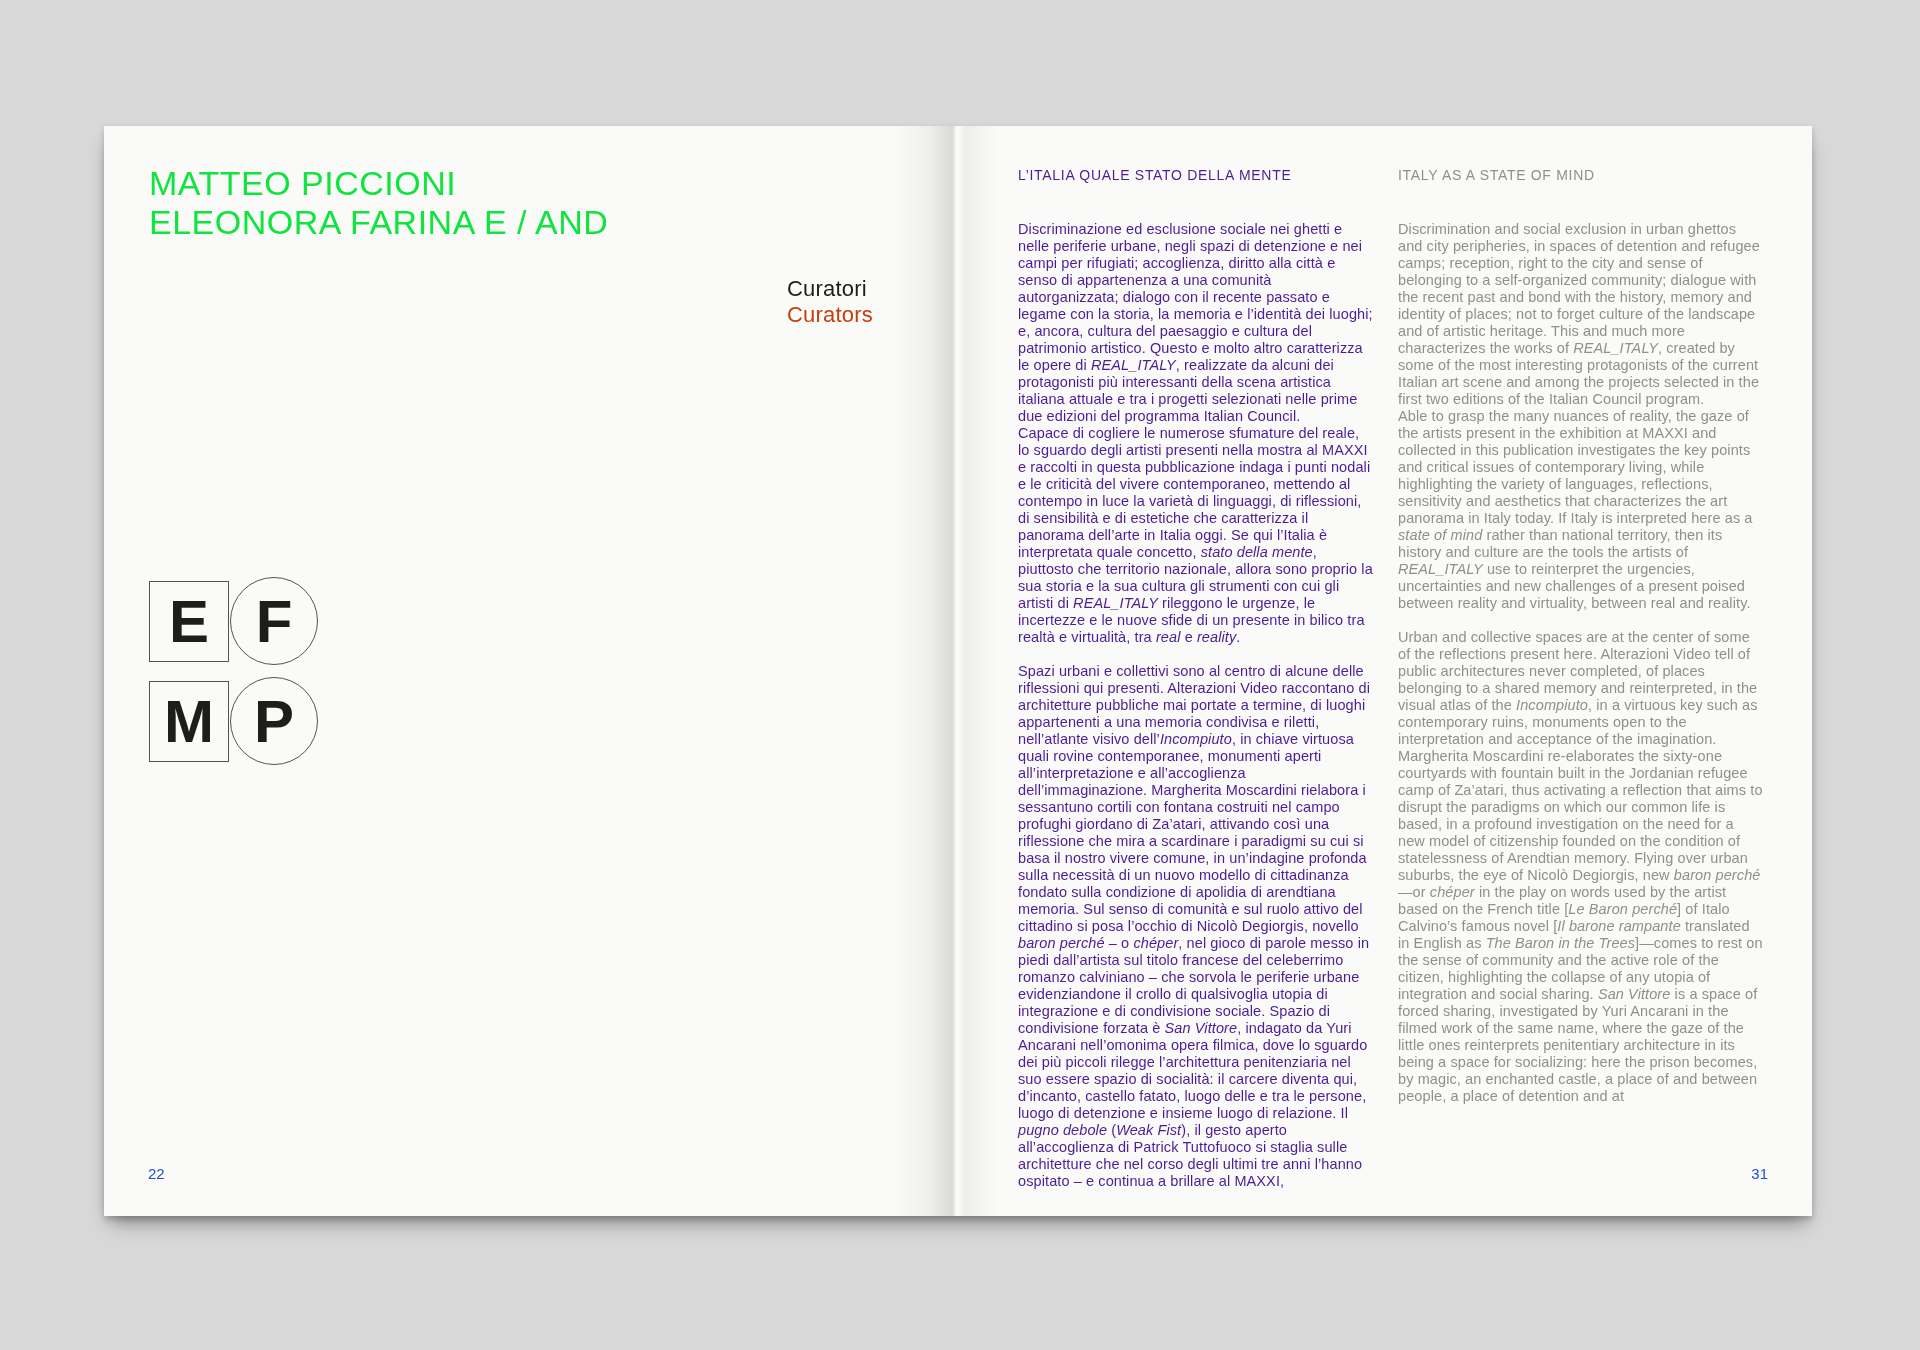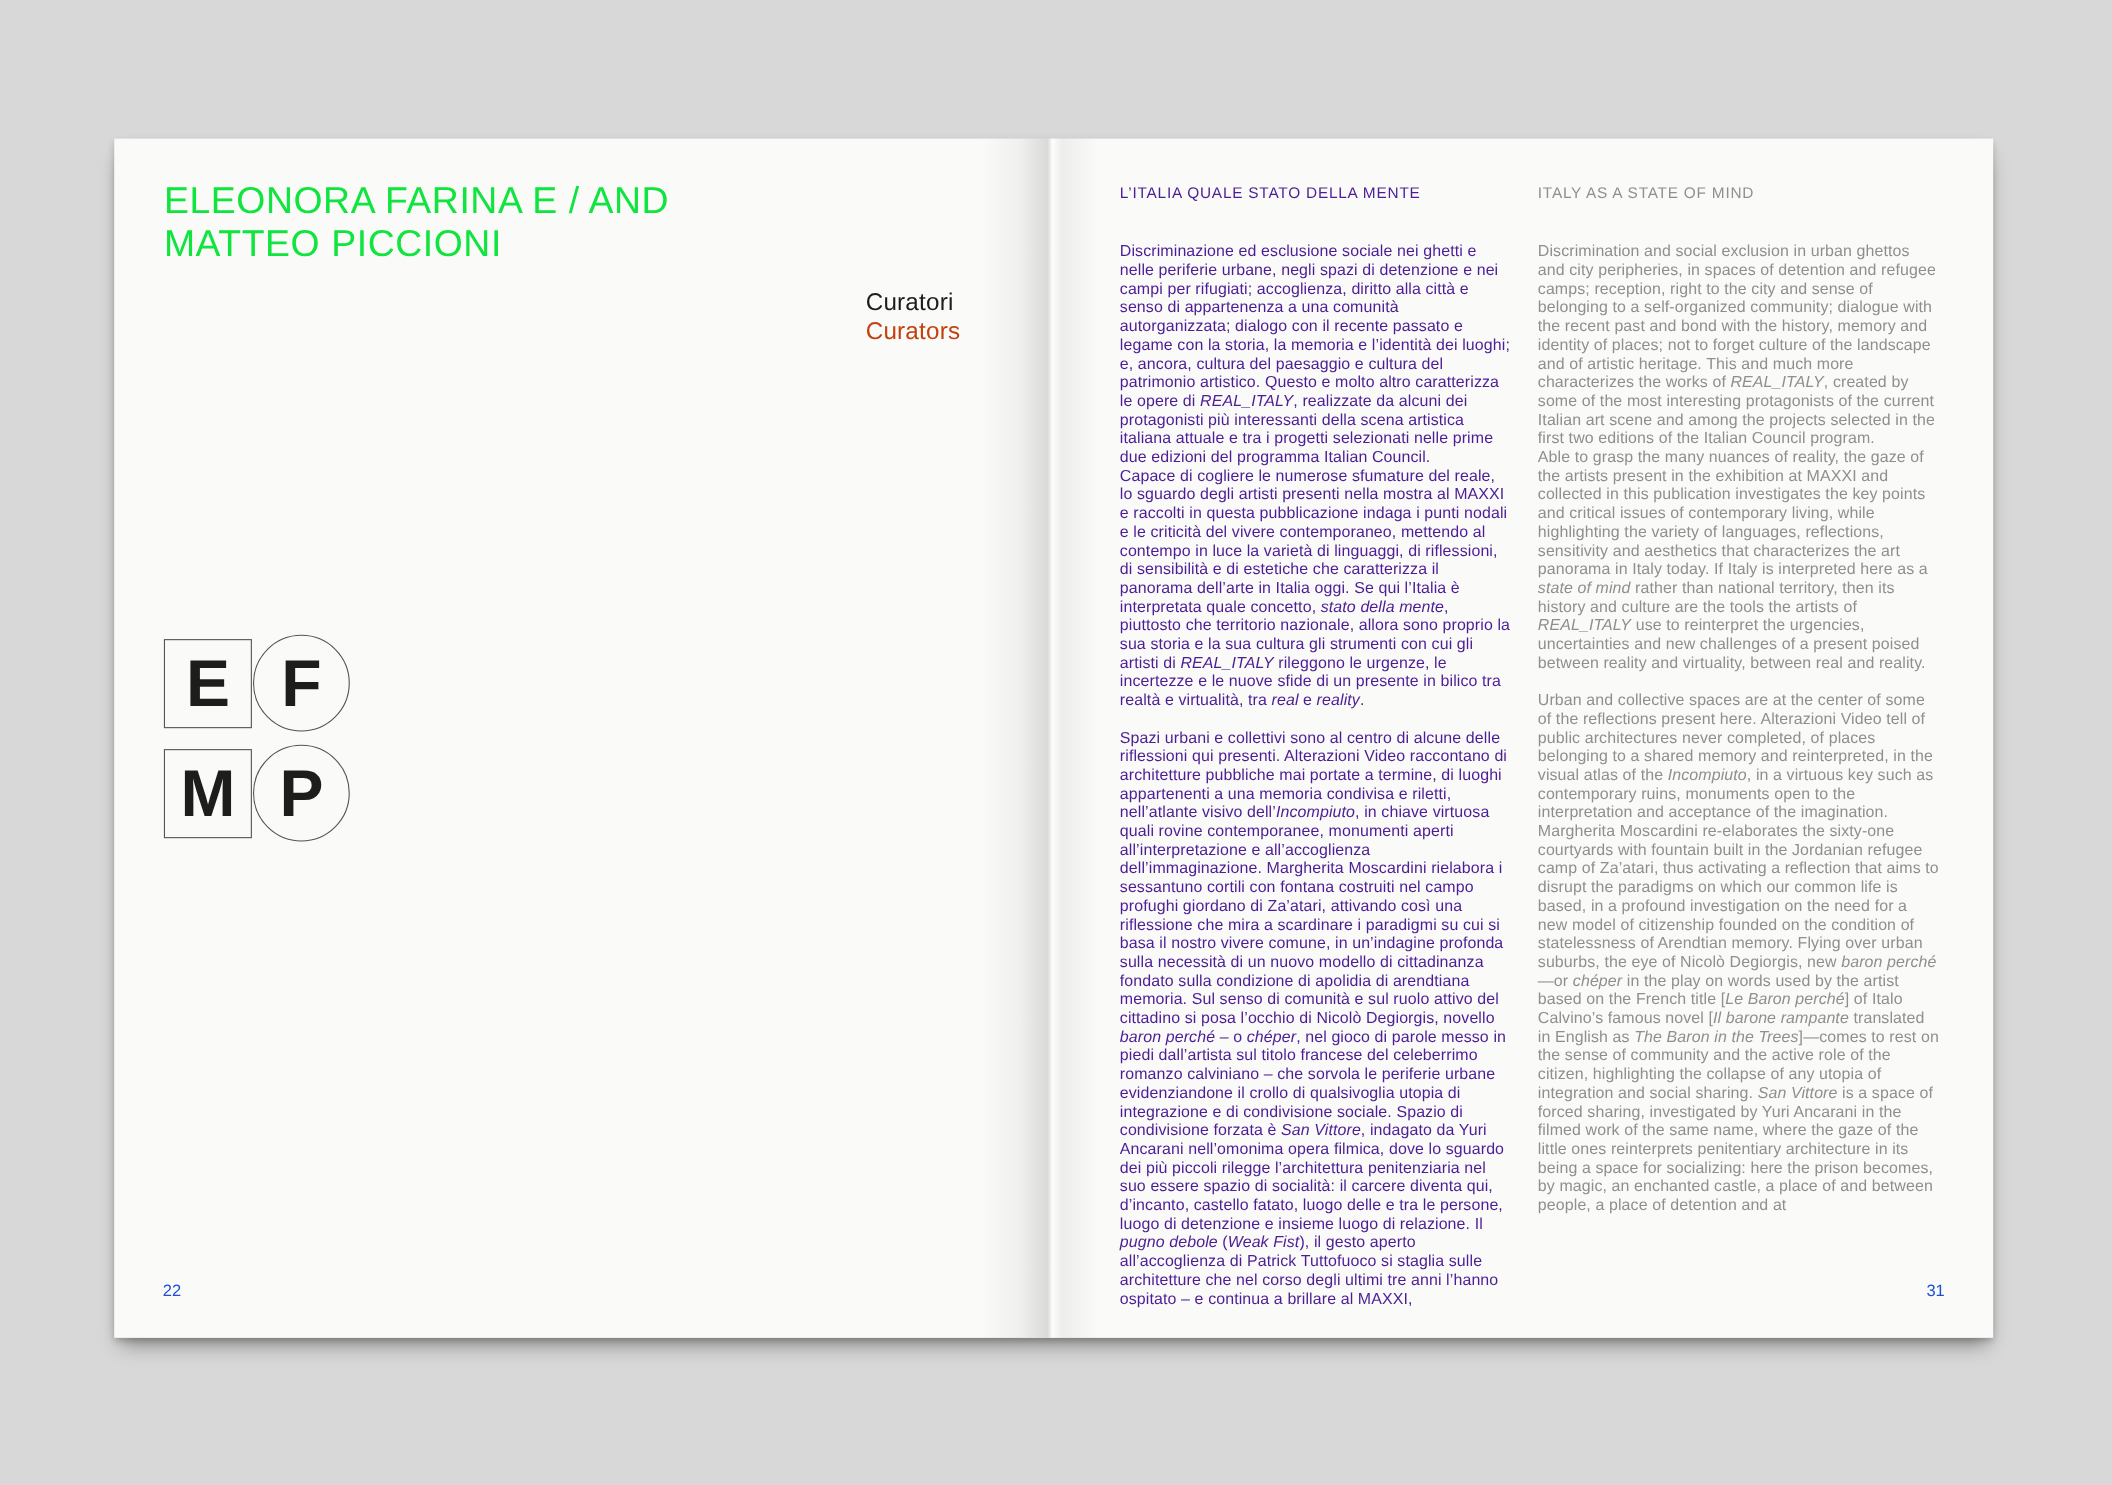--- a/index.html
+++ b/index.html
@@ -36,21 +36,21 @@
   }
 
   
   .title {
     position: absolute; left: 45px; top: 38px;
     font-size: 34px; line-height: 39px;
     letter-spacing: 0.5px;
     font-weight: 400;
   }
   .roles {
-    position: absolute; left: 683px; top: 136px;
+    position: absolute; left: 683px; top: 150px;
     font-size: 22px; line-height: 26px;
     letter-spacing: 0.2px;
   }
   .role-primary { color: #1d1d1b; }
   .role-secondary { color: #c2410c; }
 
   .monogram {
     position: absolute; left: 45px; top: 451px;
     width: 180px;
   }
@@ -95,22 +95,22 @@
   .col-it, .col-it .col-heading { color: #4c1d95; }
   .col-en, .col-en .col-heading { color: #8f8f8e; }
 </style>
 </head>
 <body>
 
 <div class="spread">
 
   <div class="page page-left">
     <div class="title" style="color: rgb(16, 228, 62);">
+      <div>MATTEO PICCIONI</div>
       <div>ELEONORA FARINA E / AND</div>
-      <div>MATTEO PICCIONI</div>
     </div>
 
     <div class="roles">
       <div class="role-primary">Curatori</div>
       <div class="role-secondary">Curators</div>
     </div>
 
     <div class="monogram">
       <div class="monogram-row">
         <div class="mono-cell mono-square">

